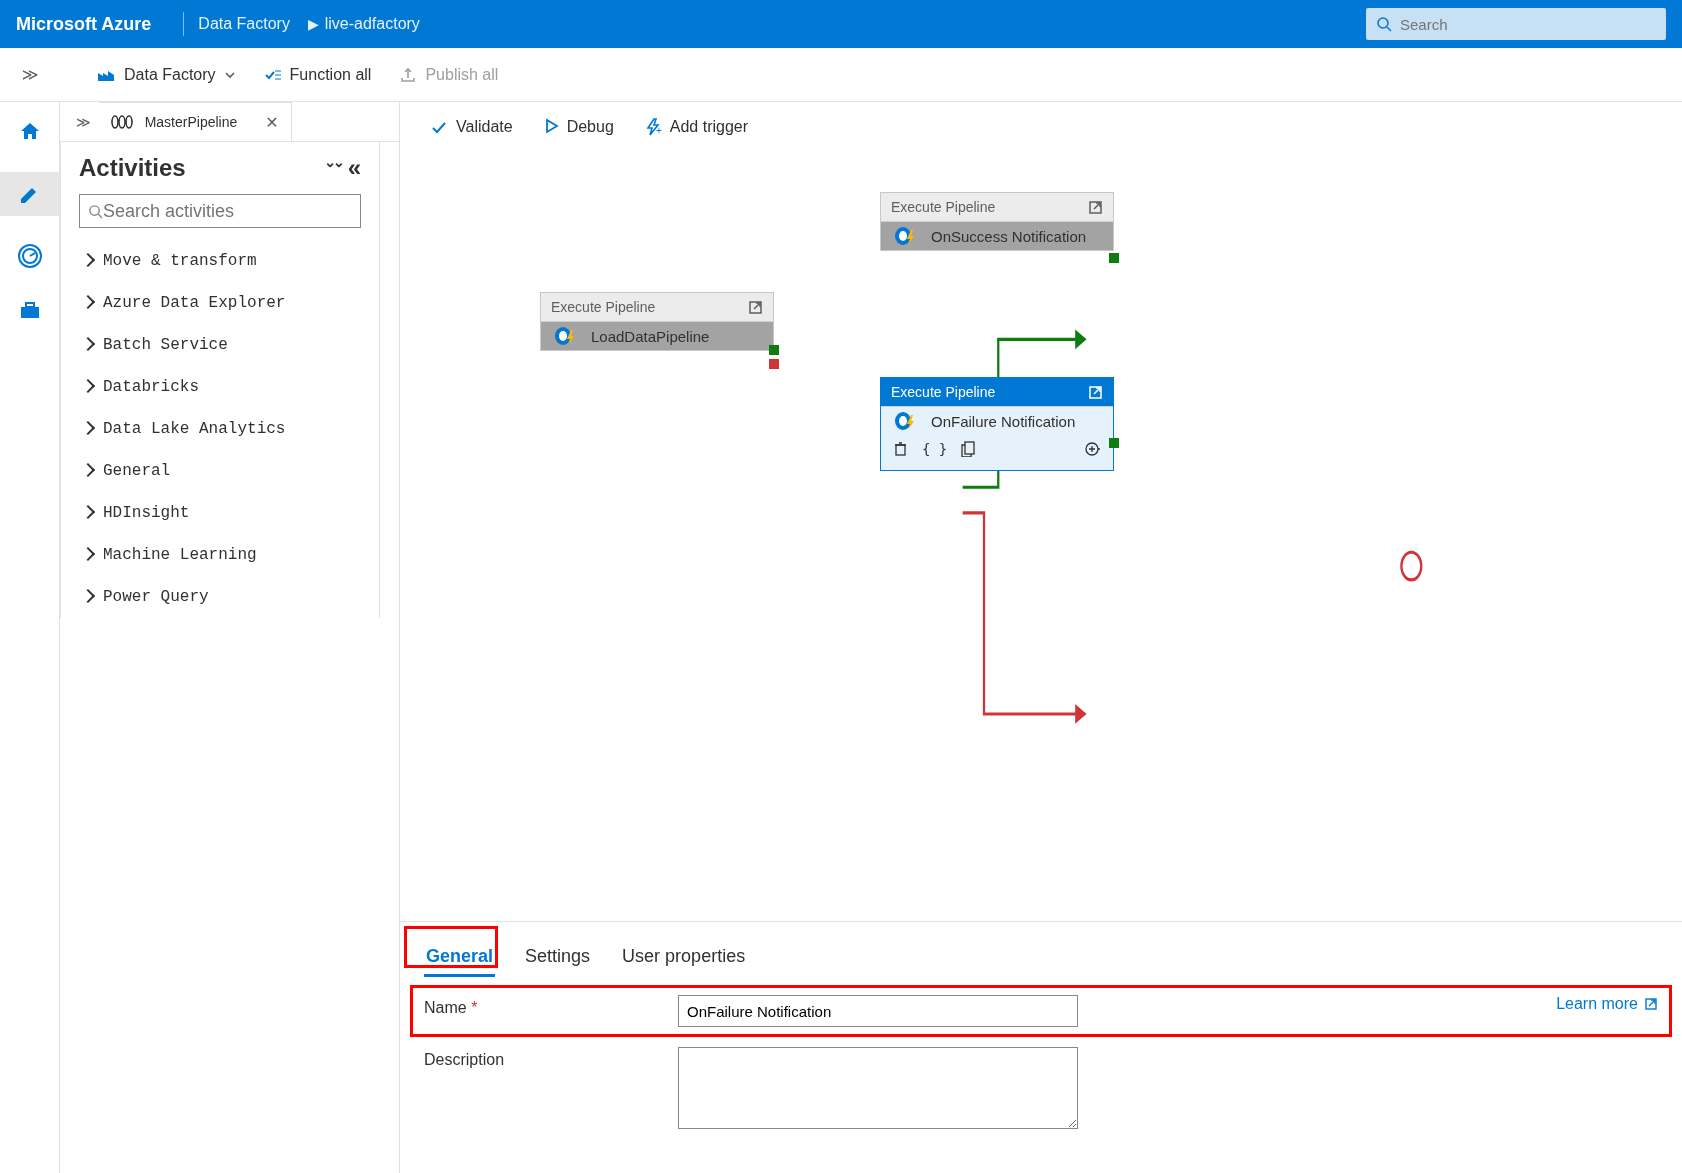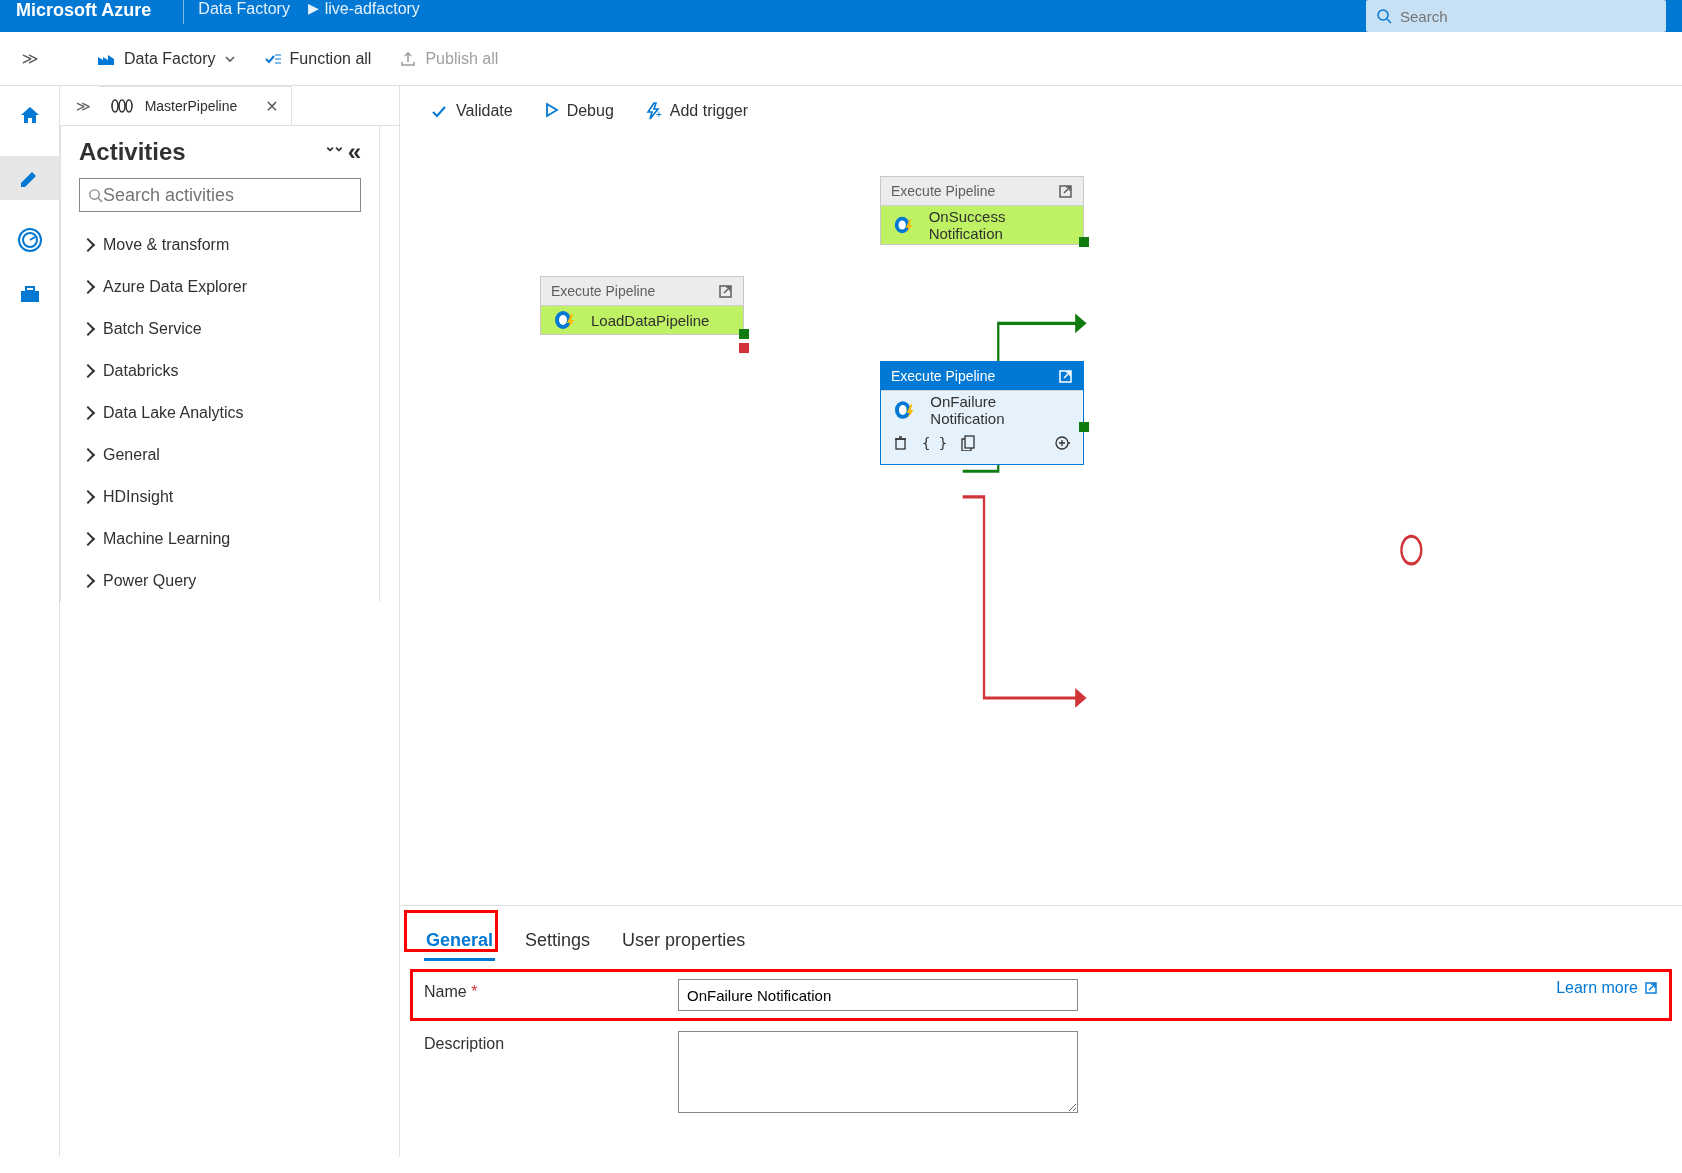--- a/index.html
+++ b/index.html
@@ -1,19 +1,19 @@
 <!DOCTYPE html>
 <html><head>
 <meta charset="utf-8">
 <style>
   * { box-sizing: border-box; margin: 0; padding: 0; }
   body { font-family: "Segoe UI", Tahoma, sans-serif; font-size: 14px; color: #323130; overflow: hidden; background:#fff; }
   
   
-  .topbar { background: #0078d4; height: 32px; display:flex; color:#fff; padding:0 16px; }
+  .topbar { background: #0078d4; height: 48px; display:flex; align-items:center; color:#fff; padding:0 16px; }
   .topbar .brand { font-size: 18px; font-weight:700; margin-right:18px; }
   .topbar .sep { width:1px; height:24px; background:rgba(255,255,255,.5); margin:0 14px; }
   .topbar .crumb { font-size:16px; font-weight:400; color:#e6f2fb; margin-right:12px; }
   .topbar .tri { margin:0 6px; color:#e6f2fb; }
   .topbar .spacer { flex:1; }
   .topbar .search { display:flex; align-items:center; background:#c7e0f4; color:#0078d4; height:32px; width:300px; border-radius:2px; padding:0 10px; }
   .topbar .search svg { margin-right:8px; }
   .topbar .search input { flex:1; border:none; background:transparent; font-size:15px; color:#333; outline:none; }
   
   
@@ -34,29 +34,29 @@
   .tabstrip .handle { padding:0 8px; color:#605e5c;}
   .tabstrip .tab { display:flex; align-items:center; gap:8px; padding:0 12px; height:100%; border-right:1px solid #e1e1e1; border-top:1px solid #e1e1e1;}
   .tabstrip .tab svg{margin-right:4px}
   .tabstrip .close { margin-left:20px; font-size:16px; color:#605e5c; cursor:pointer; }
   
   .activities { width:320px; border-left:1px solid #e1e1e1; border-right:1px solid #e1e1e1; padding:12px 18px 0 18px; overflow:auto; }
   .activities h2 { font-size:24px; font-weight:700; margin-bottom:12px; display:flex; align-items:flex-start; }
   .activities h2 .collapse { margin-left:auto; display:flex; gap:6px; color:#323130; }
   .activities .search { display:flex; align-items:center; border:1px solid #8a8886; height:34px; padding:0 8px; margin-bottom:12px; }
   .activities .search input { border:none; outline:none; flex:1; font-size:18px; }
-  .activities .cat { display:flex; align-items:center; gap:10px; padding:12px 4px; font-size:16px; color:#323130; cursor:pointer; }
+  .activities .cat { display:flex; align-items:center; gap:10px; padding:12px 4px; font-size:16px; color:#323130; cursor:pointer;font-family:Liberation Mono, monospace; }
   
   
   .canvas-col { flex:1; display:flex; flex-direction:column; position:relative; }
   .canvastoolbar { display:flex; gap:30px; padding:16px 30px; }
   .canvastoolbar .btn { display:flex; gap:8px; font-size:16px; color:#323130; cursor:pointer; }
   .canvas { flex:1; position:relative; background:#fff; }
   
-  .node { position:absolute; width:204px; background:#bef264; border:1px solid #c8c8c8; box-shadow:0 0 0 rgba(0,0,0,0); }
+  .node { position:absolute; width:234px; background:#a3a3a3; border:1px solid #c8c8c8; box-shadow:0 0 0 rgba(0,0,0,0); }
   .node .nhead { background:#ececec; color:#605e5c; font-size:14px; padding:6px 10px; display:flex; align-items:center; justify-content:space-between; border-bottom:1px solid #d0d0d0; }
   .node .nbody { display:flex; align-items:center; gap:10px; padding:2px 12px; font-size:15px; }
   .node.selected { border:1px solid #0078d4; }
   .node.selected .nhead { background:#0078d4; color:#fff; }
   .node.selected .nbody { background:#e6f2fb; }
   .node .nfoot { display:flex; gap:14px; padding:6px 12px 10px; background:#e6f2fb; color:#323130; }
   .node .nfoot .r { margin-left:auto; }
   
   .port { position:absolute; width:10px; height:10px; }
   .port.green { background:#107c10; }

